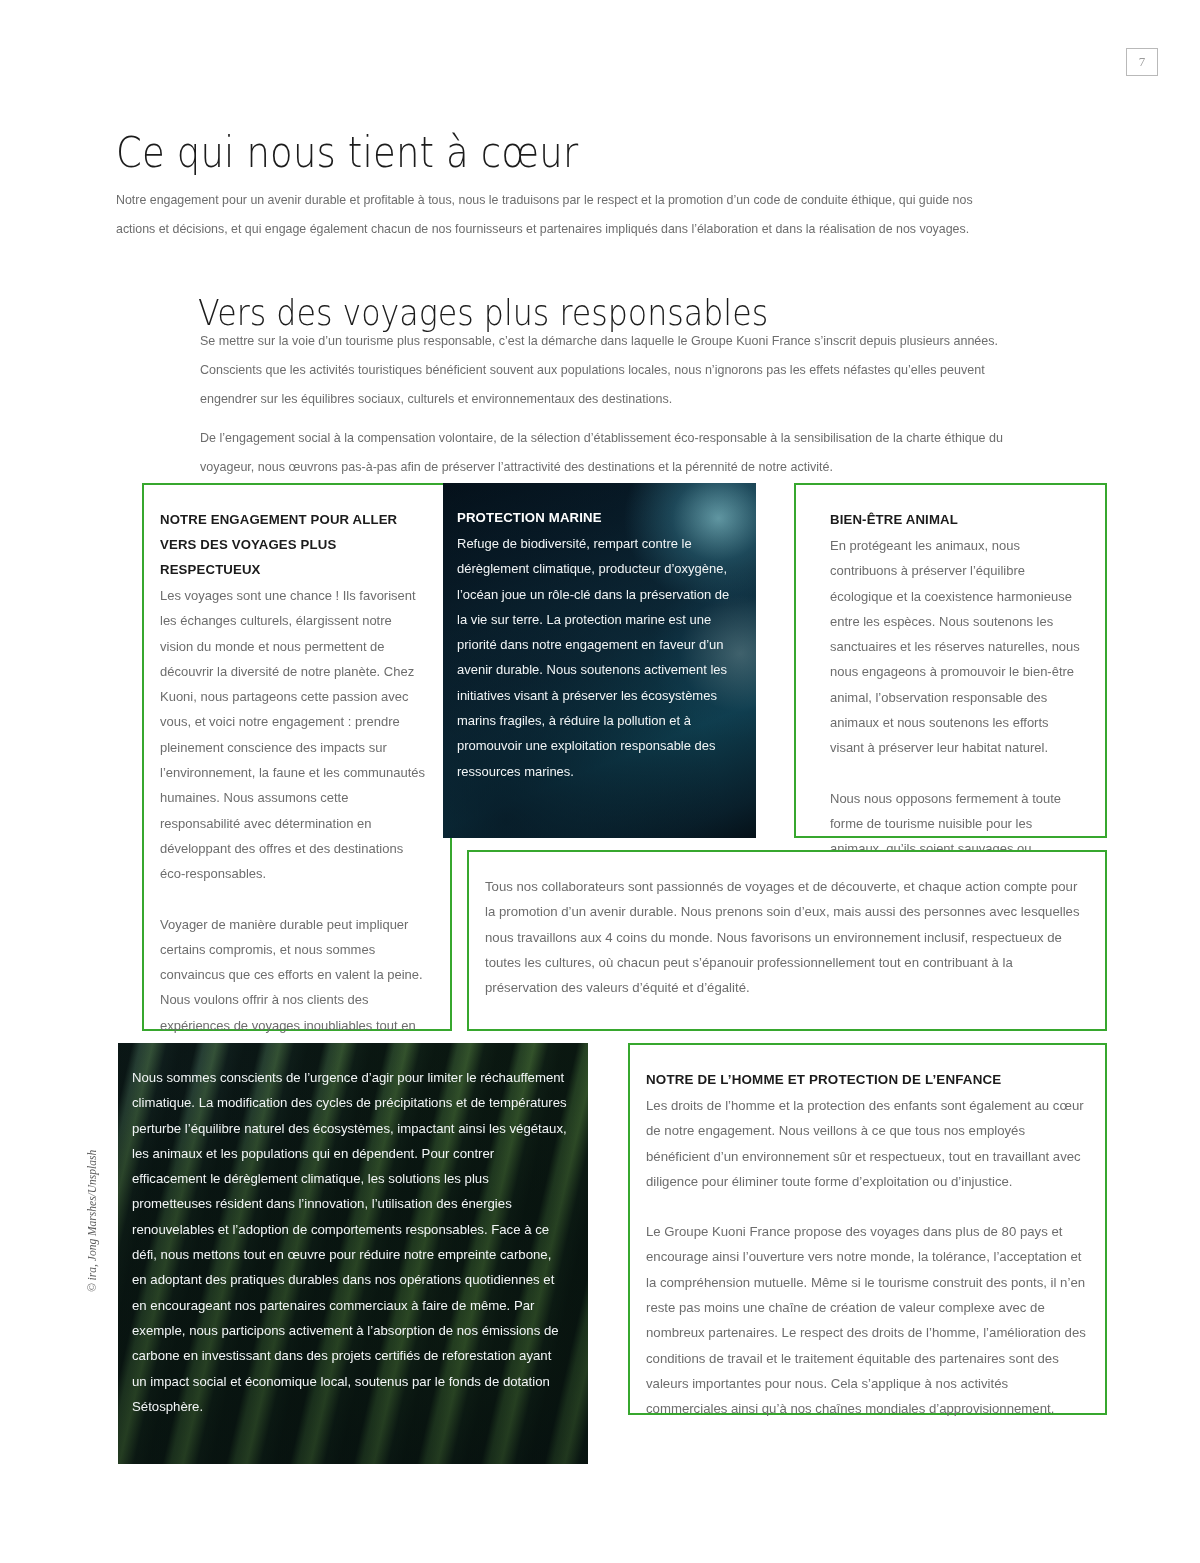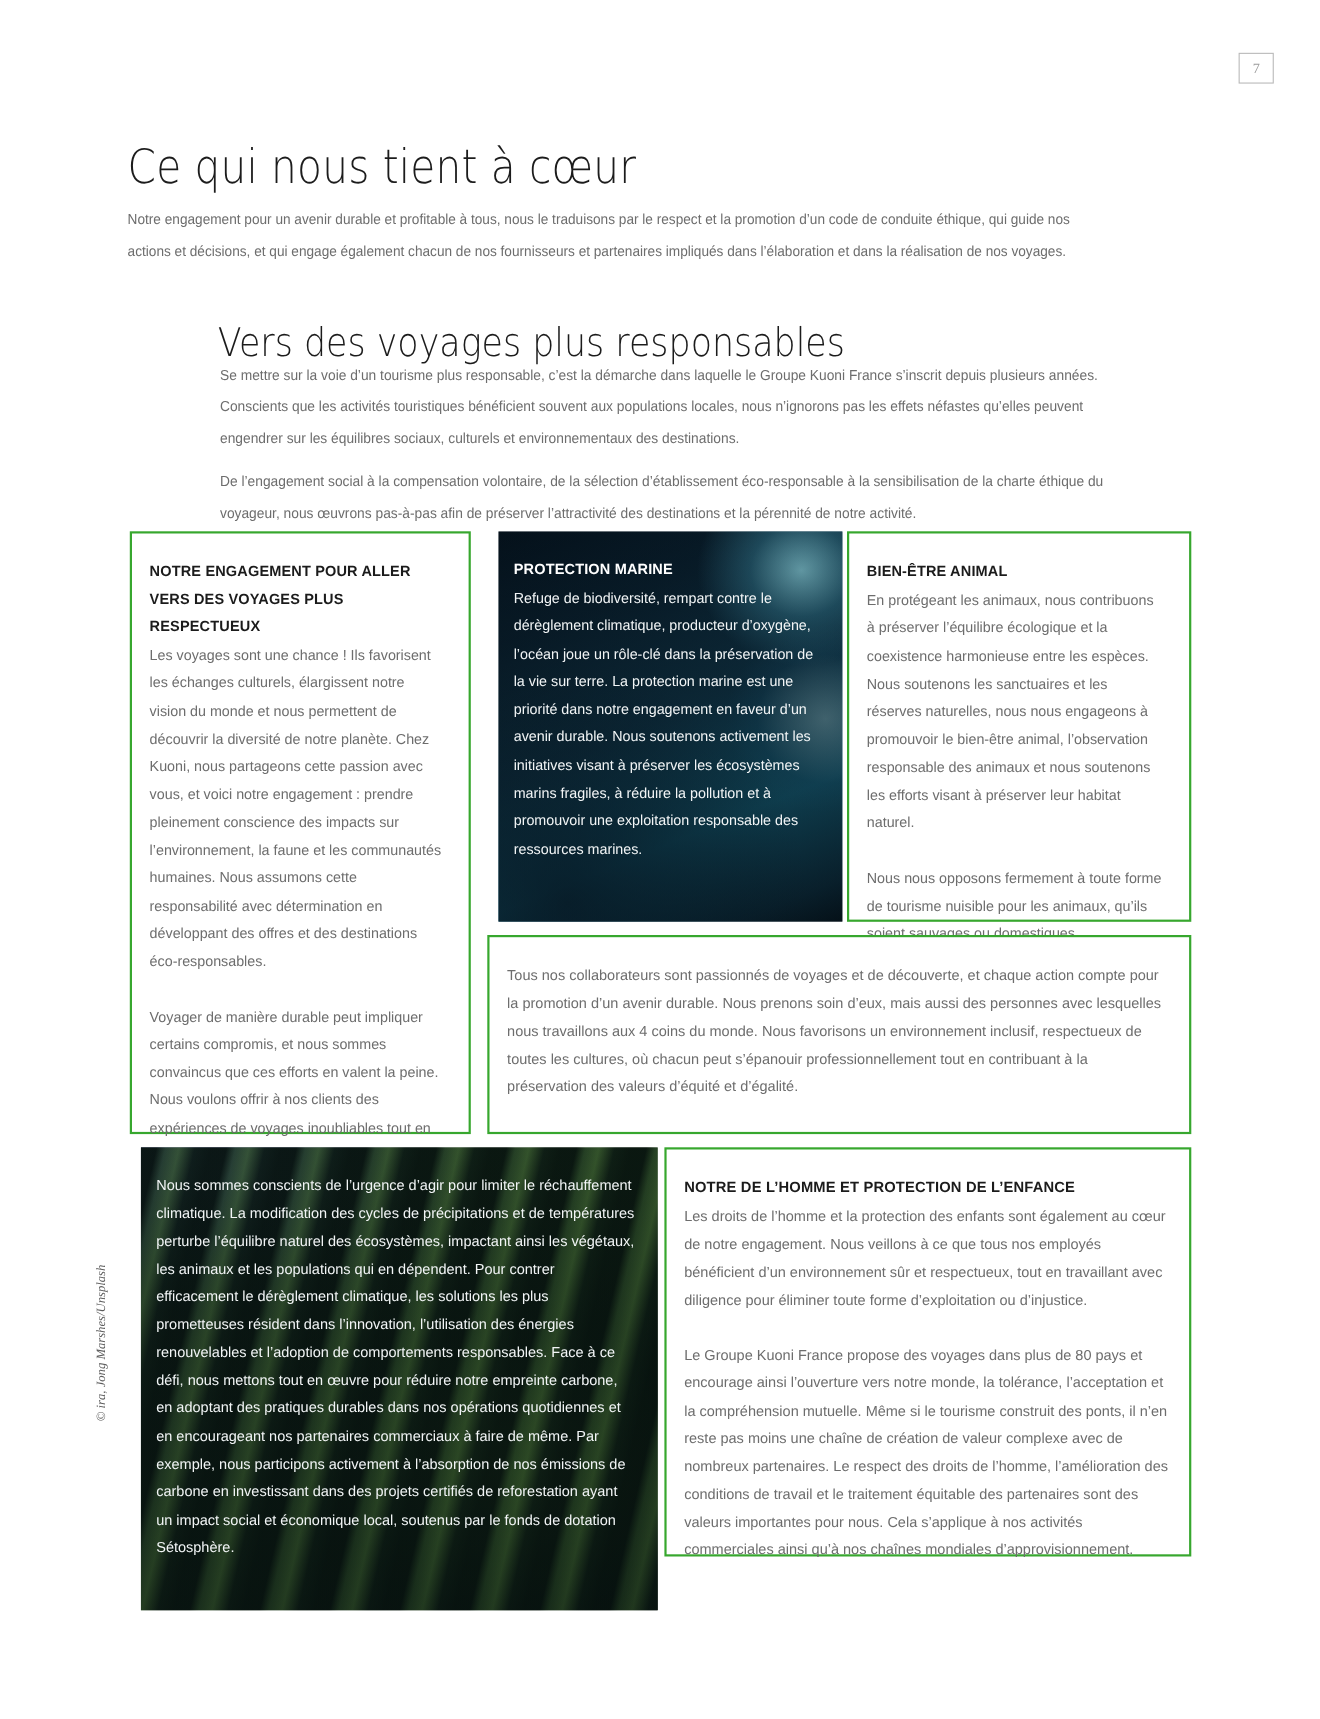--- a/index.html
+++ b/index.html
@@ -85,20 +85,21 @@
   .sub-para.p2 { top: 410px; }
 
   
   .box {
     position: absolute;
     box-sizing: border-box;
   }
   .box--outline {
     border: 2px solid #37a72e;
     background: #ffffff;
+    margin-left: 24px;
   }
   .box-inner {
     padding: 22px 18px 14px 16px;
   }
   .box-title {
     font-size: 13.4px;
     font-weight: bold;
     letter-spacing: 0.15px;
     color: #1b1b1b;
     line-height: 25px;
@@ -110,21 +111,21 @@
     color: #6d6d6d;
     margin: 0;
   }
   .box-body + .box-body { margin-top: 25px; }
 
   
   .col-narrow .box-body,
   .col-narrow .box-title { transform: scaleX(0.985); transform-origin: left top; }
 
   
-  .img-box { position: absolute; overflow: hidden; margin-left: 10px; }
+  .img-box { position: absolute; overflow: hidden; }
 
   .ocean-bg {
     position: absolute;
     inset: 0;
     background:
       radial-gradient(ellipse 42% 34% at 88% 10%, rgba(150,230,245,0.95) 0%, rgba(80,180,210,0.45) 35%, rgba(20,70,100,0.0) 72%),
       radial-gradient(ellipse 36% 30% at 95% 48%, rgba(190,240,250,0.55) 0%, rgba(40,120,160,0.18) 55%, rgba(0,0,0,0) 80%),
       radial-gradient(ellipse 70% 60% at 20% 95%, rgba(10,40,60,0.85) 0%, rgba(6,24,40,0.2) 70%, rgba(0,0,0,0) 100%),
       linear-gradient(158deg, #05131f 0%, #0a2233 22%, #123d54 48%, #186a86 72%, #0e3347 92%, #061621 100%);
   }
@@ -194,21 +195,21 @@
 
   <div class="img-box col-narrow" style="left:443px; top:483px; width:313px; height:355px;">
     <div class="ocean-bg"></div>
     <div class="img-scrim"></div>
     <div class="img-text">
       <div class="box-title">PROTECTION MARINE</div>
       <p class="box-body">Refuge de biodiversité, rempart contre le dérèglement climatique, producteur d’oxygène, l’océan joue un rôle-clé dans la préservation de la vie sur terre. La protection marine est une priorité dans notre engagement en faveur d’un avenir durable. Nous soutenons activement les initiatives visant à préserver les écosystèmes marins fragiles, à réduire la pollution et à promouvoir une exploitation responsable des ressources marines.</p>
     </div>
   </div>
 
-  <div class="box box--outline col-narrow" style="left:770px; top:483px; width:313px; height:355px;">
+  <div class="box box--outline col-narrow" style="left:770px; top:483px; width:313px; height:355px;padding-left:18px;">
     <div class="box-inner">
       <div class="box-title">BIEN-ÊTRE ANIMAL</div>
       <p class="box-body">En protégeant les animaux, nous contribuons à préserver l’équilibre écologique et la coexistence harmonieuse entre les espèces. Nous soutenons les sanctuaires et les réserves naturelles, nous nous engageons à promouvoir le bien-être animal, l’observation responsable des animaux et nous soutenons les efforts visant à préserver leur habitat naturel.</p>
       <p class="box-body">Nous nous opposons fermement à toute forme de tourisme nuisible pour les animaux, qu’ils soient sauvages ou domestiques.</p>
     </div>
   </div>
 
   <div class="box box--outline" style="left:443px; top:850px; width:640px; height:181px;">
     <div class="box-inner">
       <p class="box-body">Tous nos collaborateurs sont passionnés de voyages et de découverte, et chaque action compte pour la promotion d’un avenir durable. Nous prenons soin d’eux, mais aussi des personnes avec lesquelles nous travaillons aux 4 coins du monde. Nous favorisons un environnement inclusif, respectueux de toutes les cultures, où chacun peut s’épanouir professionnellement tout en contribuant à la préservation des valeurs d’équité et d’égalité.</p>

